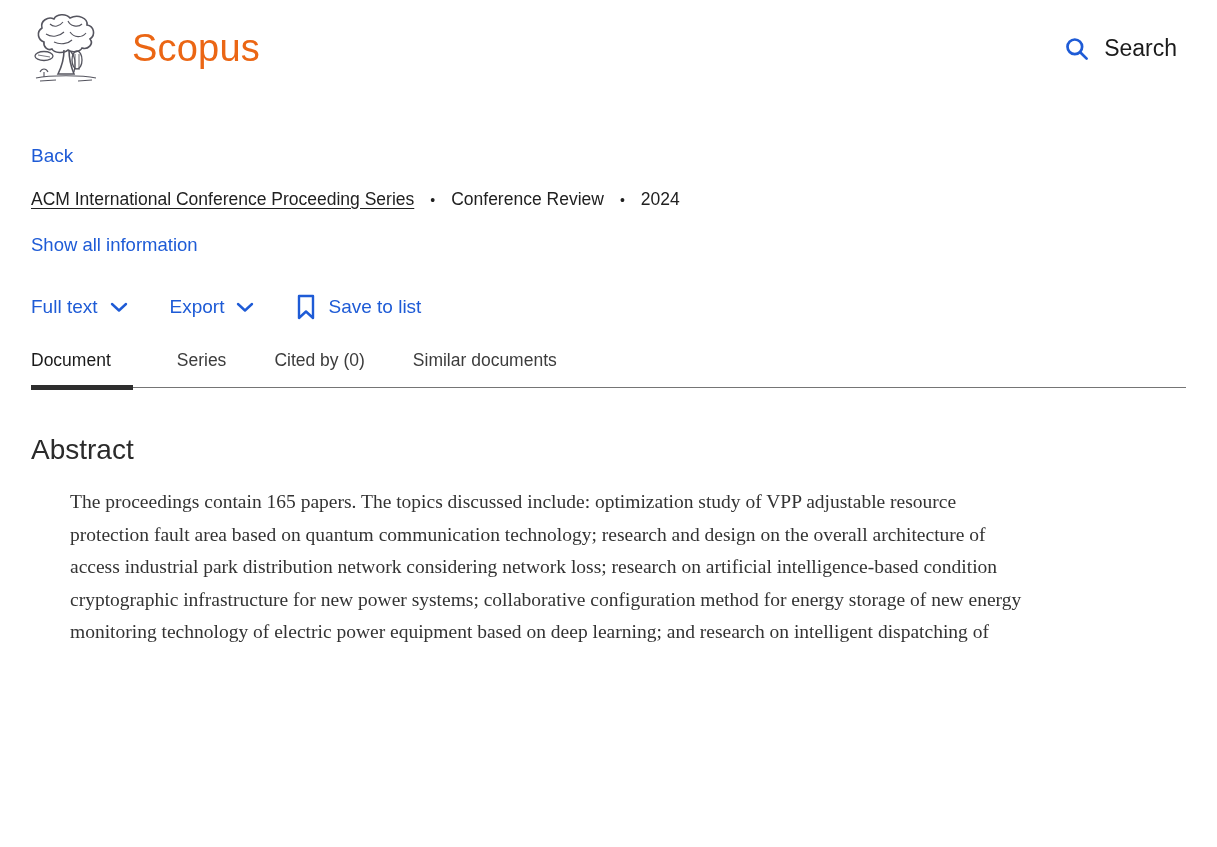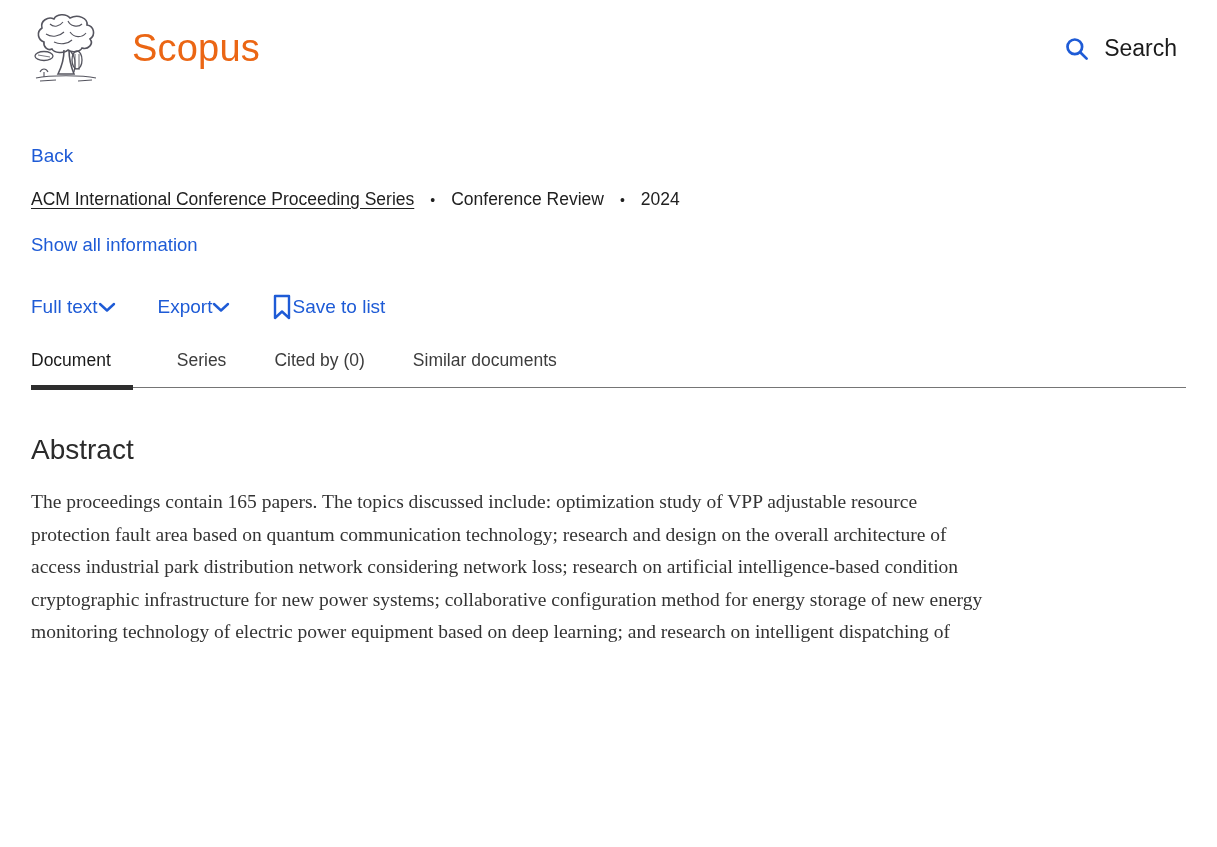--- a/index.html
+++ b/index.html
@@ -28,35 +28,35 @@
   .doc-title span { display:block; white-space:nowrap; }
 
   .meta-row { margin-top:22px; display:flex; align-items:center; gap:16px;
               font-size:17.5px; color:#212121; }
   .meta-source { color:#212121; text-decoration:underline; text-underline-offset:3px; cursor:pointer; }
   .meta-dot { font-size:14px; color:#212121; }
 
   .show-all { display:inline-block; margin-top:24px; font-size:18.5px; }
 
   .actions-row { margin-top:38px; display:flex; align-items:center; gap:42px; }
-  .action { display:flex; align-items:center; background:none; border:none;
+  .action { display:flex; align-items:center; gap:12px; background:none; border:none;
             color:#1e5bd6; font-size:19px; font-family:"Liberation Sans",sans-serif;
             cursor:pointer; }
   .action svg { display:block; }
 
   
   .tabs { margin-top:30px; display:flex; gap:44px; border-bottom:1px solid #757575; }
   .tab { font-size:17.5px; color:#3c3c3c; padding:0 4px 14px 0; cursor:pointer;
          border-bottom:5px solid transparent; margin-bottom:-3px; }
   .tab.active { color:#1a1a1a; border-bottom-color:#2e2e2e; padding-right:22px; }
 
   
   .section-heading { margin-top:46px; font-size:28px; font-weight:400; color:#2b2b2b; }
   .abstract-text { margin-top:20px; font-family:"Liberation Serif", serif;
-                   font-size:19.5px; line-height:32.6px; color:#333333; }
+                   font-size:19.5px; line-height:32.6px; color:#333333;margin-left:39px; }
   .abstract-text span { display:block; white-space:nowrap; }
 </style>
 </head>
 <body>
 
 <header class="header">
   <div class="brand">
     <svg class="brand-logo" viewBox="0 0 72 72" fill="none" stroke="#55555f" stroke-width="1.6">
 
       <path d="M14 30 C8 28 6 20 12 16 C10 9 18 4 24 7 C26 2 36 1 40 6 C48 2 58 6 57 13 C64 14 66 23 60 27 C64 32 58 38 52 36 C50 40 42 41 38 38 C34 42 24 41 22 37 C18 39 13 35 14 30 Z"></path>

